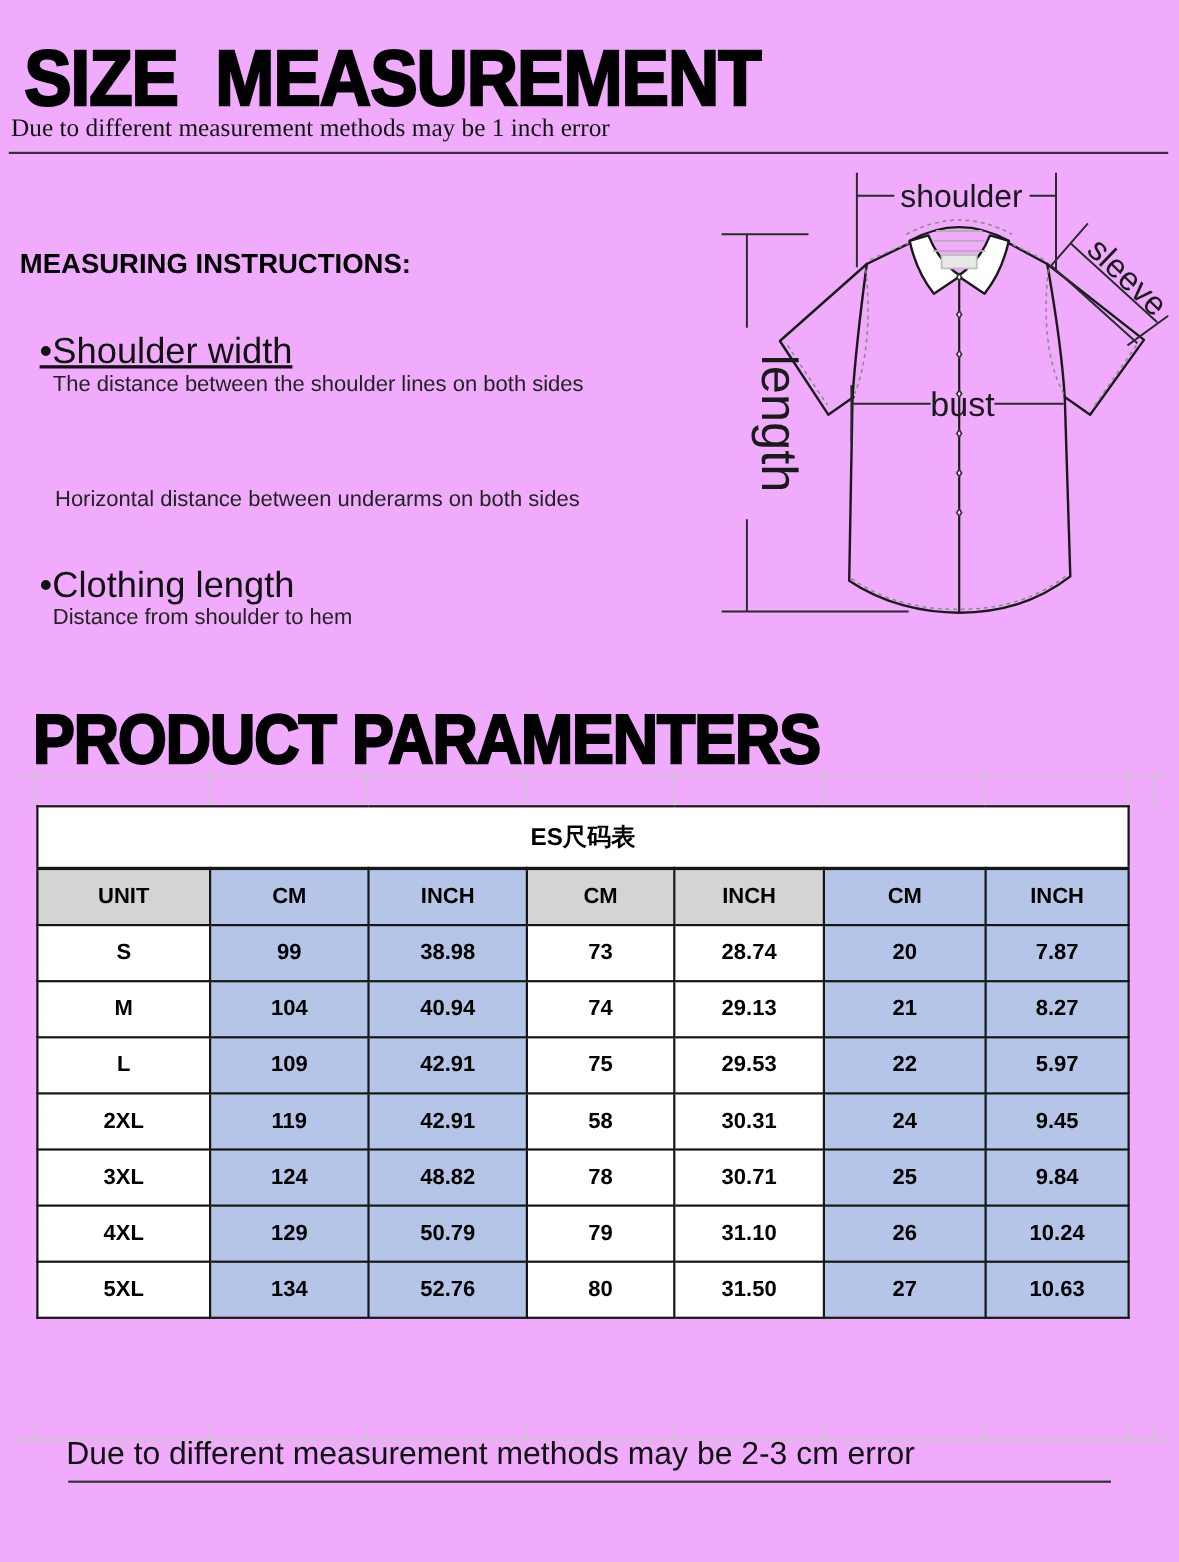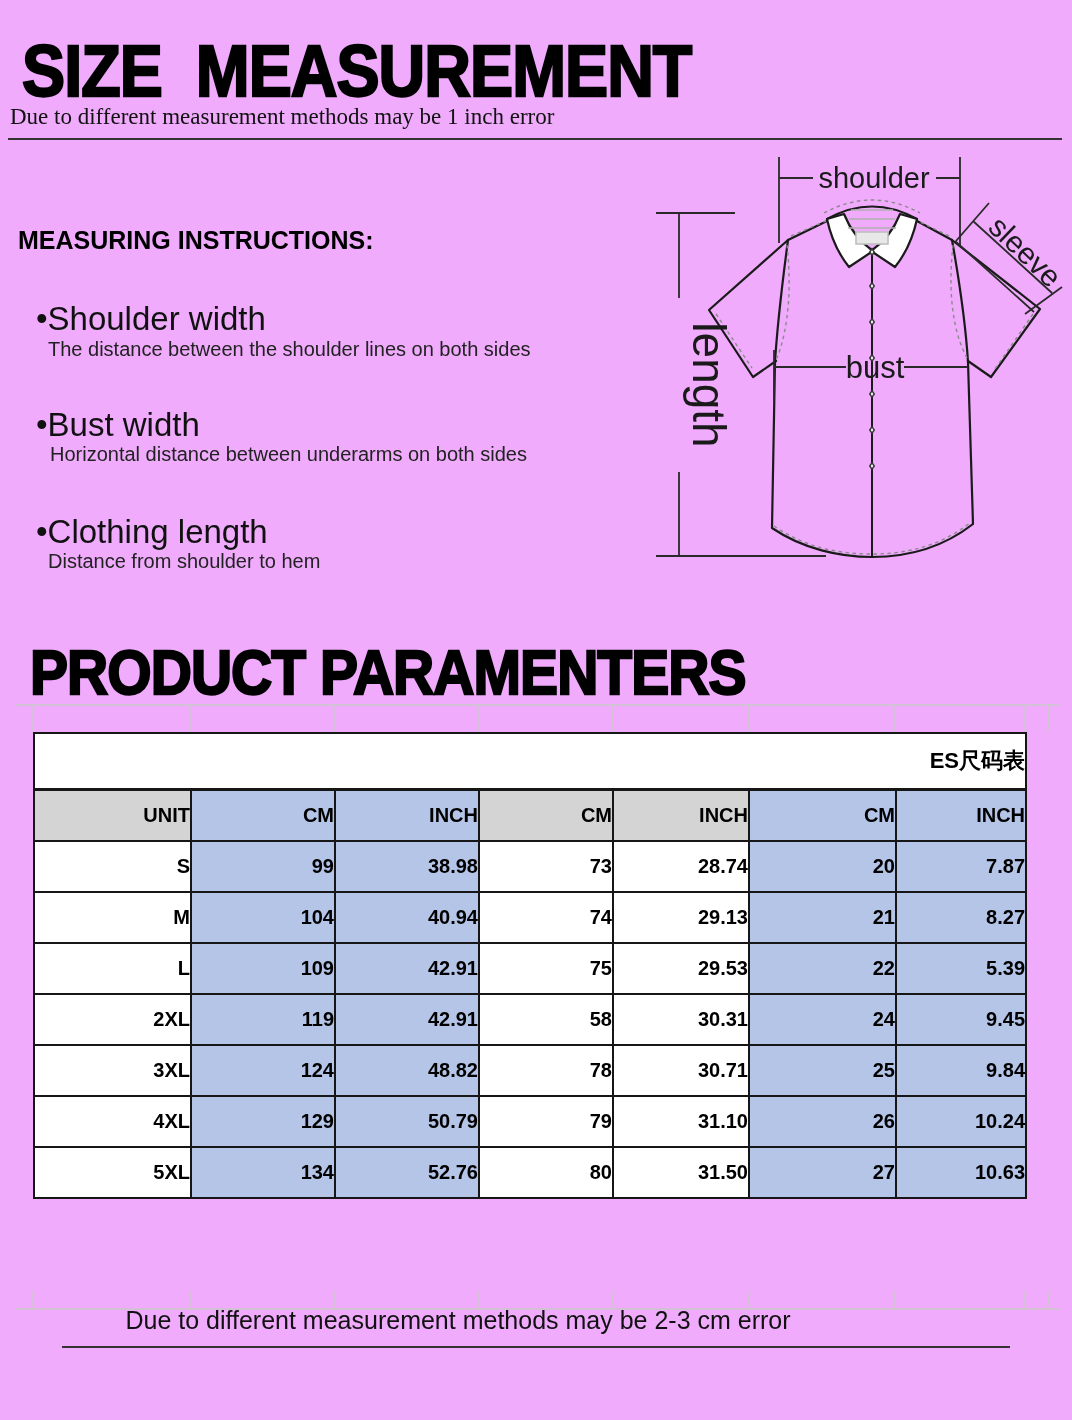--- a/index.html
+++ b/index.html
@@ -15,59 +15,58 @@
   .subtitle{position:absolute;left:10px;top:104px;margin:0;
             font-family:"Liberation Serif",serif;font-size:23px;color:#111;}
   .rule{position:absolute;height:0;border:none;border-top:2px solid #333;margin:0;}
   #rule-top{left:8px;top:138px;width:1054px;}
   #rule-bottom{left:62px;top:1346px;width:948px;border-top-width:2px;}
 
   
   .inst-head{position:absolute;left:18px;top:226px;margin:0;font-size:25px;font-weight:bold;color:#000;}
   .inst-term{position:absolute;margin:0;font-size:33px;font-weight:400;color:#111;}
   .inst-desc{position:absolute;margin:0;font-size:20px;font-weight:400;color:#222;}
-  #term-0{left:36px;top:300px;} #desc-0{left:48px;top:338px;}
+  #term-0{left:36px;top:300px;text-decoration:underline;} #desc-0{left:48px;top:338px;}
   #term-1{left:36px;top:406px;} #desc-1{left:50px;top:443px;}
   #term-2{left:36px;top:513px;} #desc-2{left:48px;top:550px;}
 
   
   #shirt-diagram{position:absolute;left:640px;top:140px;}
   .diag-label{font-family:"Liberation Sans",sans-serif;fill:#1a1a1a;}
 
   
   .grid-strip{position:absolute;}
 
   
   .size-table{position:absolute;left:33px;top:732px;width:992px;border-collapse:collapse;
-              table-layout:fixed;text-align:right;}
+              table-layout:fixed;text-align:center;}
   .size-table td{border:2px solid #161616;font-weight:bold;font-size:20px;padding:0;
                  background:#ffffff;color:#000;}
   .r-title td{height:54px;font-size:22px;border-bottom-width:3px;}
   .r-group td{height:52px;font-size:22px;}
   .r-unit td{height:49px;}
   .r-data td{height:49px;}
   .c-blue{background:#b5c5e8 !important;}
   .c-gray{background:#d4d4d4 !important;}
 
-  .note{position:absolute;left:16px;top:1306px;width:884px;margin:0;text-align:center;
-        font-size:25px;color:#111;}
+  .note{position:absolute;left:4px;top:1306px;width:884px;margin:0;text-align:center;
+        font-size:29px;color:#111;}
 </style>
 </head>
 <body>
 
 <div class="page">
 
   <h1 id="h-size" class="big-title">SIZE  MEASUREMENT</h1>
   <p class="subtitle">Due to different measurement methods may be 1 inch error</p>
   <hr id="rule-top" class="rule">
 
   <h2 class="inst-head">MEASURING INSTRUCTIONS:</h2>
   <p id="term-0" class="inst-term">•Shoulder width</p>
   <p id="desc-0" class="inst-desc">The distance between the shoulder lines on both sides</p>
-  <p id="term-1" class="inst-term">•Bust width</p>
   <p id="desc-1" class="inst-desc">Horizontal distance between underarms on both sides</p>
   <p id="term-2" class="inst-term">•Clothing length</p>
   <p id="desc-2" class="inst-desc">Distance from shoulder to hem</p>
 
   <svg id="shirt-diagram" width="432" height="460" viewBox="640 140 432 460">
     <defs>
       <g id="btn">
         <path d="M0,-4.6 L3.1,0 L0,4.6 L-3.1,0 Z" fill="#333"></path>
         <path d="M0,-1.9 L1.3,0 L0,1.9 L-1.3,0 Z" fill="#fff"></path>
       </g>
@@ -180,21 +179,21 @@
       <td class="c-blue">21</td>
       <td class="c-blue">8.27</td>
     </tr>
     <tr class="r-data">
       <td>L</td>
       <td class="c-blue">109</td>
       <td class="c-blue">42.91</td>
       <td>75</td>
       <td>29.53</td>
       <td class="c-blue">22</td>
-      <td class="c-blue">5.39</td>
+      <td class="c-blue">5.97</td>
     </tr>
     <tr class="r-data">
       <td>2XL</td>
       <td class="c-blue">119</td>
       <td class="c-blue">42.91</td>
       <td>58</td>
       <td>30.31</td>
       <td class="c-blue">24</td>
       <td class="c-blue">9.45</td>
     </tr>

